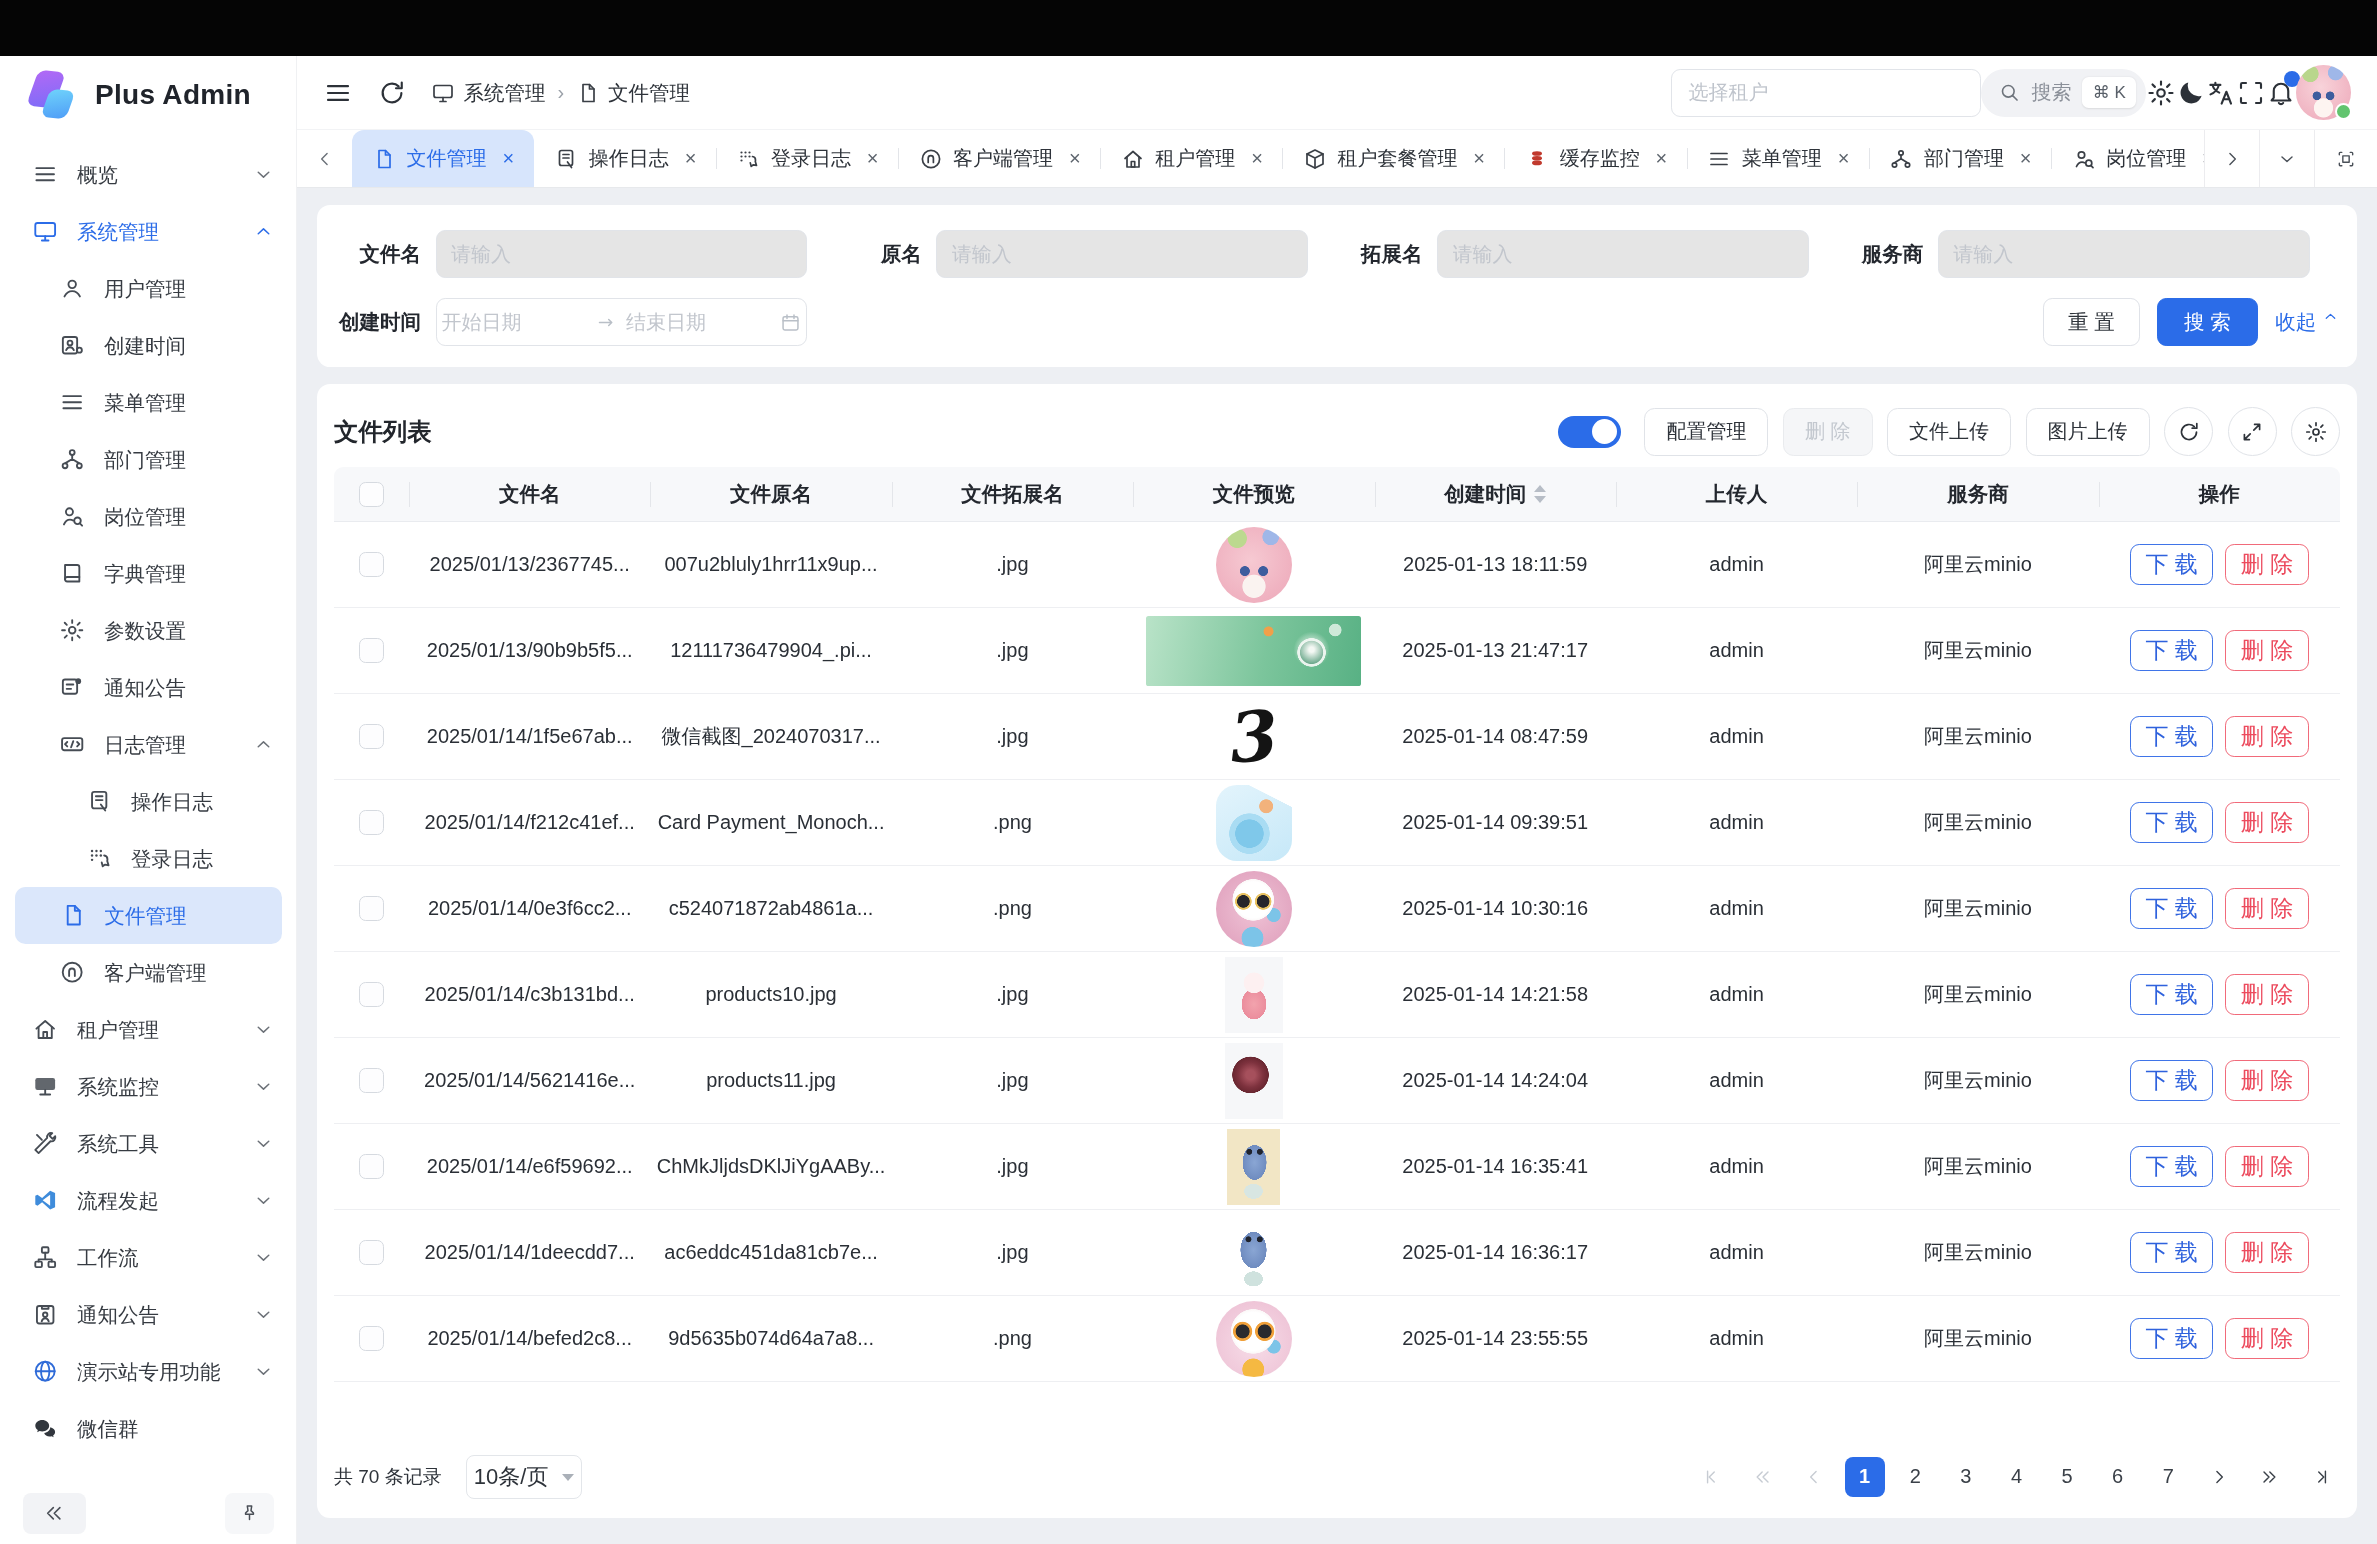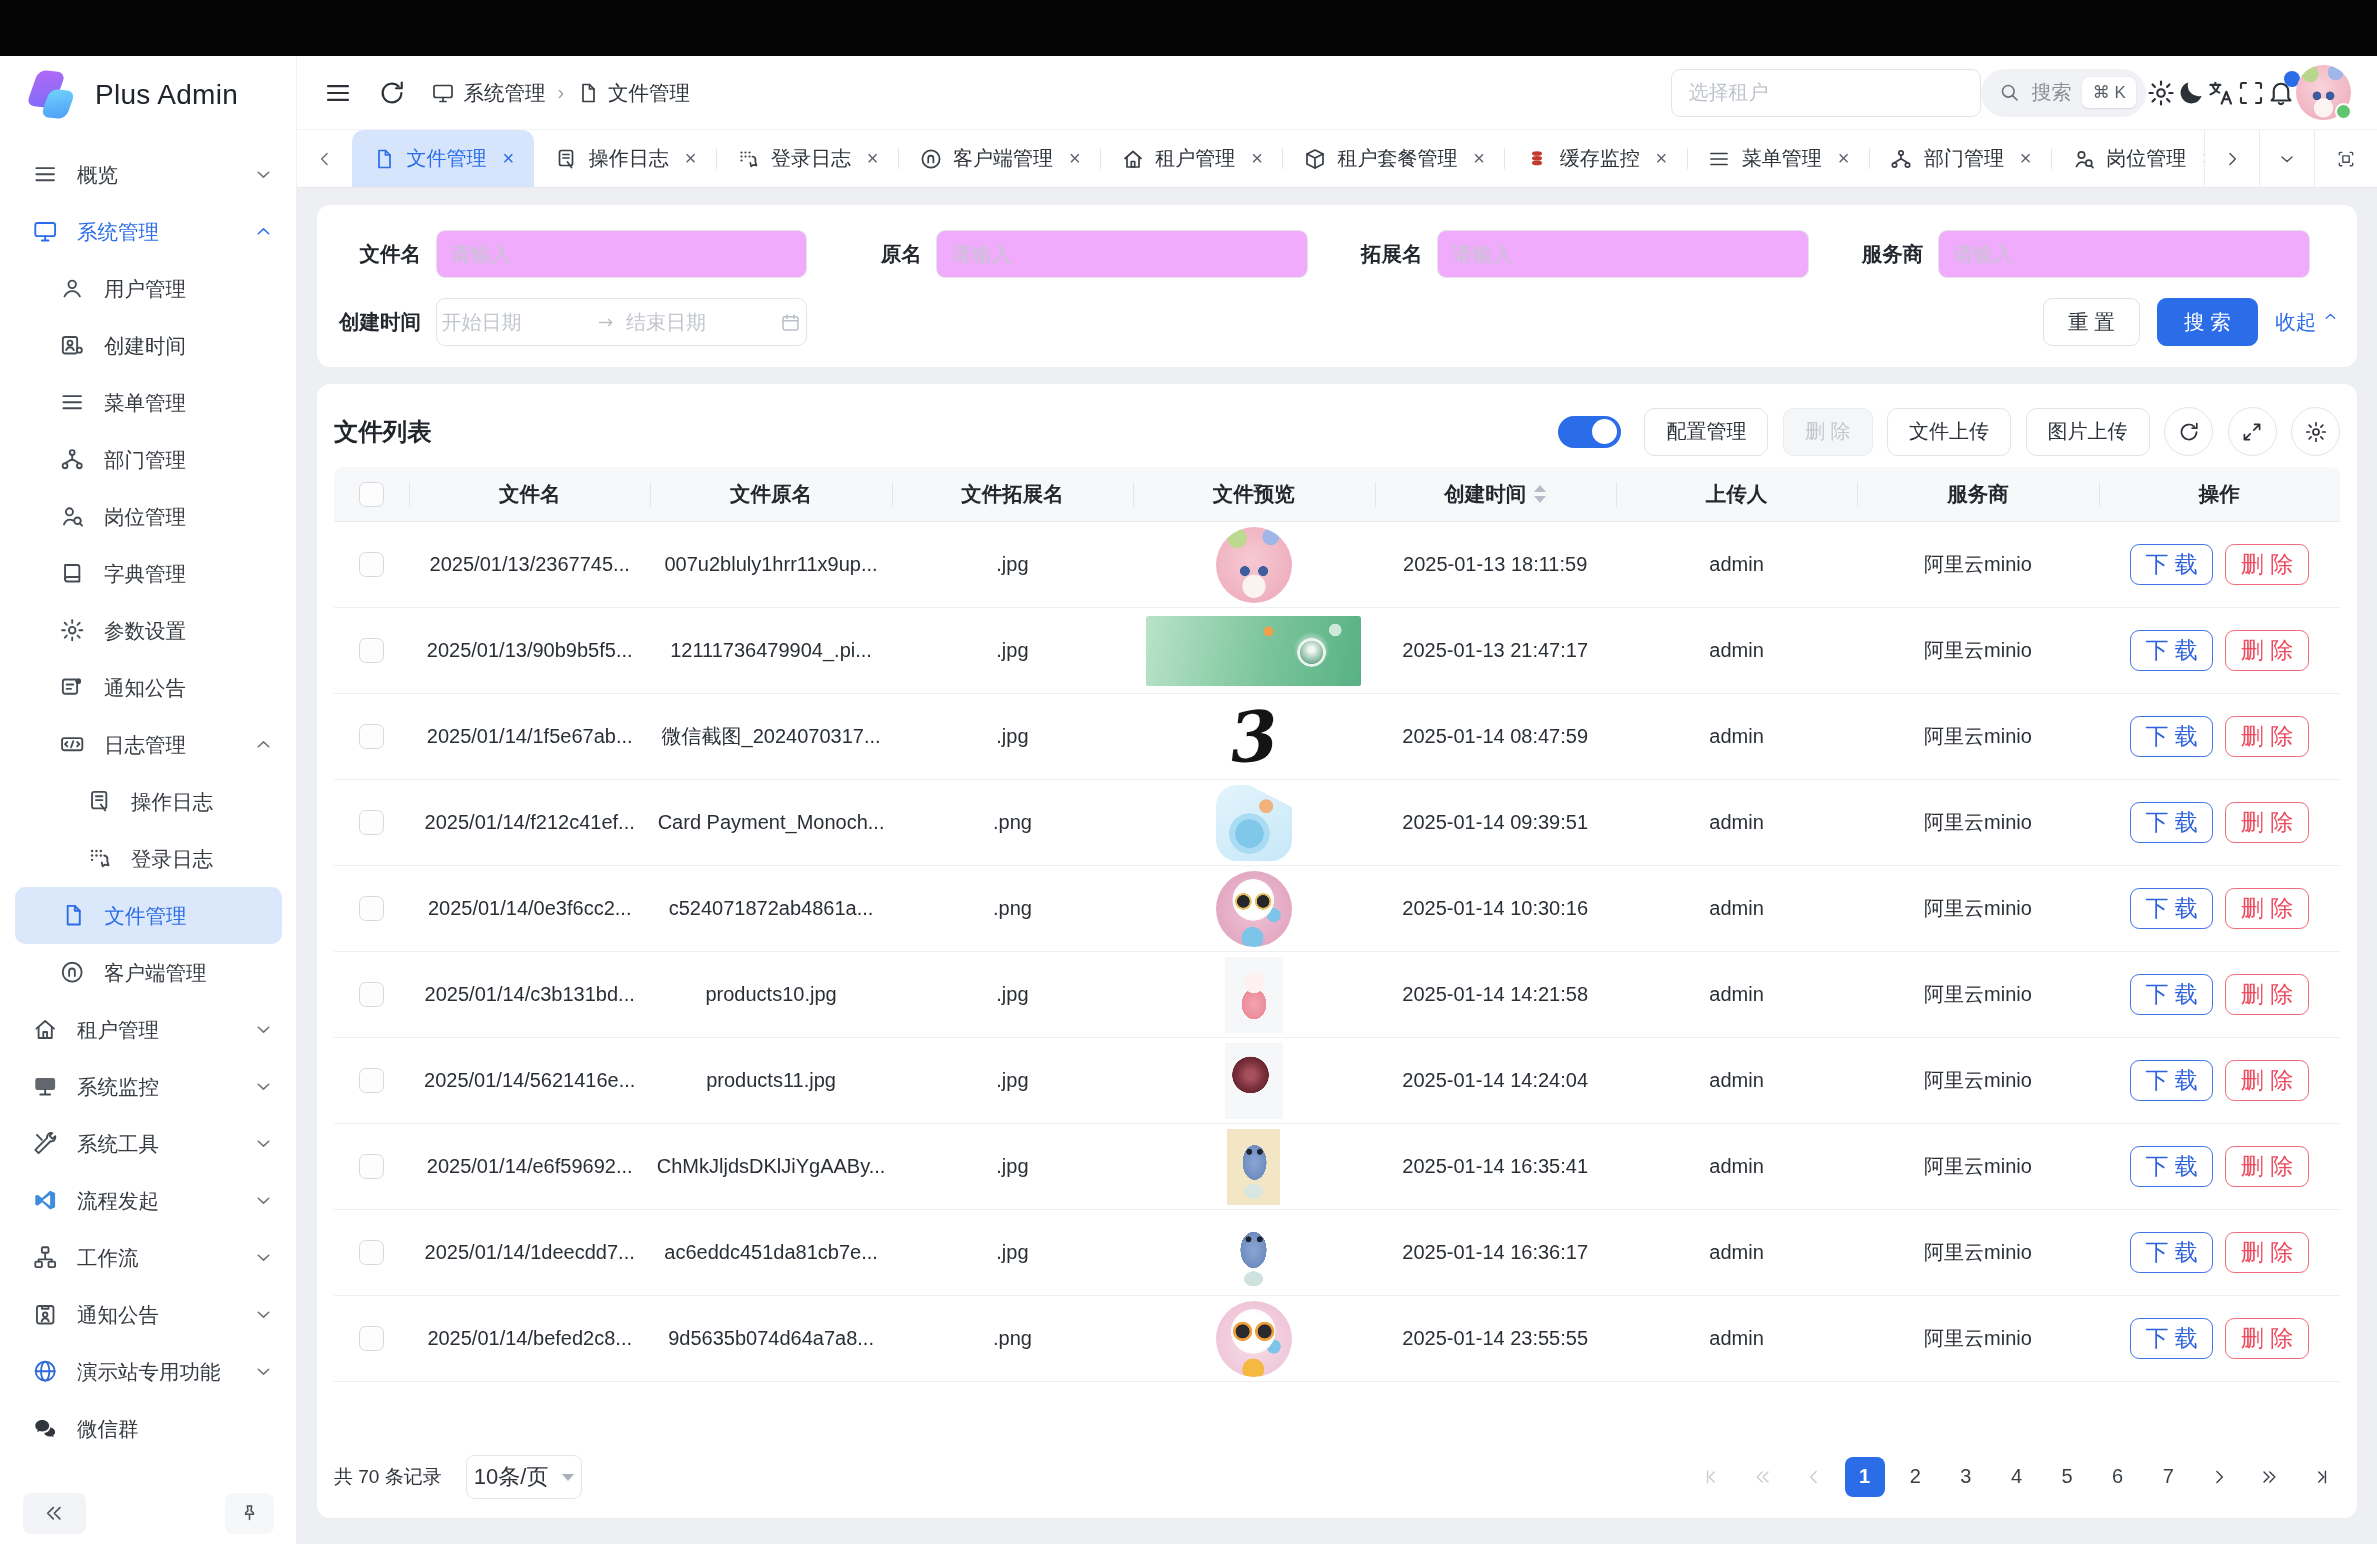--- a/index.html
+++ b/index.html
@@ -10,21 +10,21 @@
 
   .topbar{height:56px;background:#050505}
   .app{display:flex;height:1488px;background:#edeff3}
 
   
   .sidebar{width:297px;background:#fff;display:flex;flex-direction:column;flex-shrink:0;border-right:0.7px solid #f0f1f3}
   .logo-row{height:78px;display:flex;align-items:center;gap:16px;padding-left:29px;flex-shrink:0}
   .logo-mark{position:relative;width:50px;height:50px}
   .logo-a{position:absolute;left:2.6px;top:1.3px;width:28px;height:36px;background:linear-gradient(165deg,#b269f5,#7d6cf8);border-radius:8px;transform:skewX(-14deg) rotate(6deg)}
   .logo-b{position:absolute;left:16px;top:20px;width:26.4px;height:28px;background:linear-gradient(165deg,#6fd3fb,#4f9df7);border-radius:8px;transform:skewX(-14deg) rotate(6deg)}
-  .logo-text{font-size:28px;font-weight:400;color:#20242b;letter-spacing:0.3px}
+  .logo-text{font-size:28px;font-weight:700;color:#20242b;letter-spacing:0.3px}
   .menu{flex:1;padding-top:12px;overflow:hidden}
   .mi{height:57px;display:flex;align-items:center;gap:18.5px;padding-right:22.5px;color:#363b42;font-size:20.5px;cursor:pointer}
   .mi .ic{width:26.4px;height:26.4px;color:#464c54}
   .mi.l1{padding-left:32px}
   .mi.l2{padding-left:59px}
   .mi.l3{padding-left:86px}
   .mi .chev{margin-left:auto;width:21px;height:21px;color:#6b7077}
   .mi.active-parent{color:#2b6ce8}
   .mi.active-parent .ic,.mi.active-parent .chev{color:#2b6ce8}
   .mi.selected{background:#dbe7fb;border-radius:10.6px;margin:0 14.5px;padding-left:45px;color:#2b6ce8}
@@ -78,21 +78,21 @@
   .tab-ctl{width:55px;border-left:0.7px solid #ececef;display:flex;align-items:center;justify-content:center;color:#4a5058;cursor:pointer}
   .tab-ctl .ic{width:20px;height:20px}
   .tab-full{width:63px}
 
   
   .content{flex:1;padding:17px 20px 26.4px;display:flex;flex-direction:column;gap:17px;min-height:0}
   .search-card{background:#fff;border-radius:13.2px;padding:25px 18.5px 21px;flex-shrink:0}
   .f-row{display:flex;align-items:center}
   .f-field{flex:1;display:flex;align-items:center;padding-right:29px}
   .f-label{width:100px;text-align:right;padding-right:14.5px;font-size:20.5px;color:#23272e;flex-shrink:0;font-weight:600}
-  .f-input{flex:1;min-width:0;height:48px;border:1.3px solid #e1e4e9;border-radius:9.2px;padding:0 14.5px;font-size:20px;color:#3a3f46;outline:none;background:#f0abfc}
+  .f-input{flex:1;min-width:0;height:48px;border:1.3px solid #e1e4e9;border-radius:9.2px;padding:0 14.5px;font-size:20px;color:#3a3f46;outline:none;background:#e5e5e5}
   .f-input::placeholder{color:#c2c6cd}
   .f-row2{margin-top:20px}
   .f-field.date{flex:0 0 25%;padding-right:29px}
   .date-input{flex:1;min-width:0;height:48px;border:1.3px solid #e1e4e9;border-radius:9.2px;display:flex;align-items:center;padding:0 5px;gap:9.2px;font-size:20px;color:#c2c6cd;cursor:text}
   .date-input .ph{flex:1;text-align:left}
   .date-input .ic{width:21px;height:21px;color:#b9bfc7}
   .f-actions{margin-left:auto;display:flex;align-items:center;gap:17px}
   .btn{height:48px;border-radius:9.2px;border:1.3px solid #dfe2e8;background:#fff;color:#2e333a;font-size:20.5px;padding:0 24px;display:inline-flex;align-items:center;justify-content:center;cursor:pointer}
   .btn-primary{background:#2b6ce8;border-color:#2b6ce8;color:#fff;padding:0 26.4px}
   .link-collapse{color:#2b6ce8;font-size:20.5px;display:flex;align-items:flex-start;gap:5.3px;cursor:pointer}

